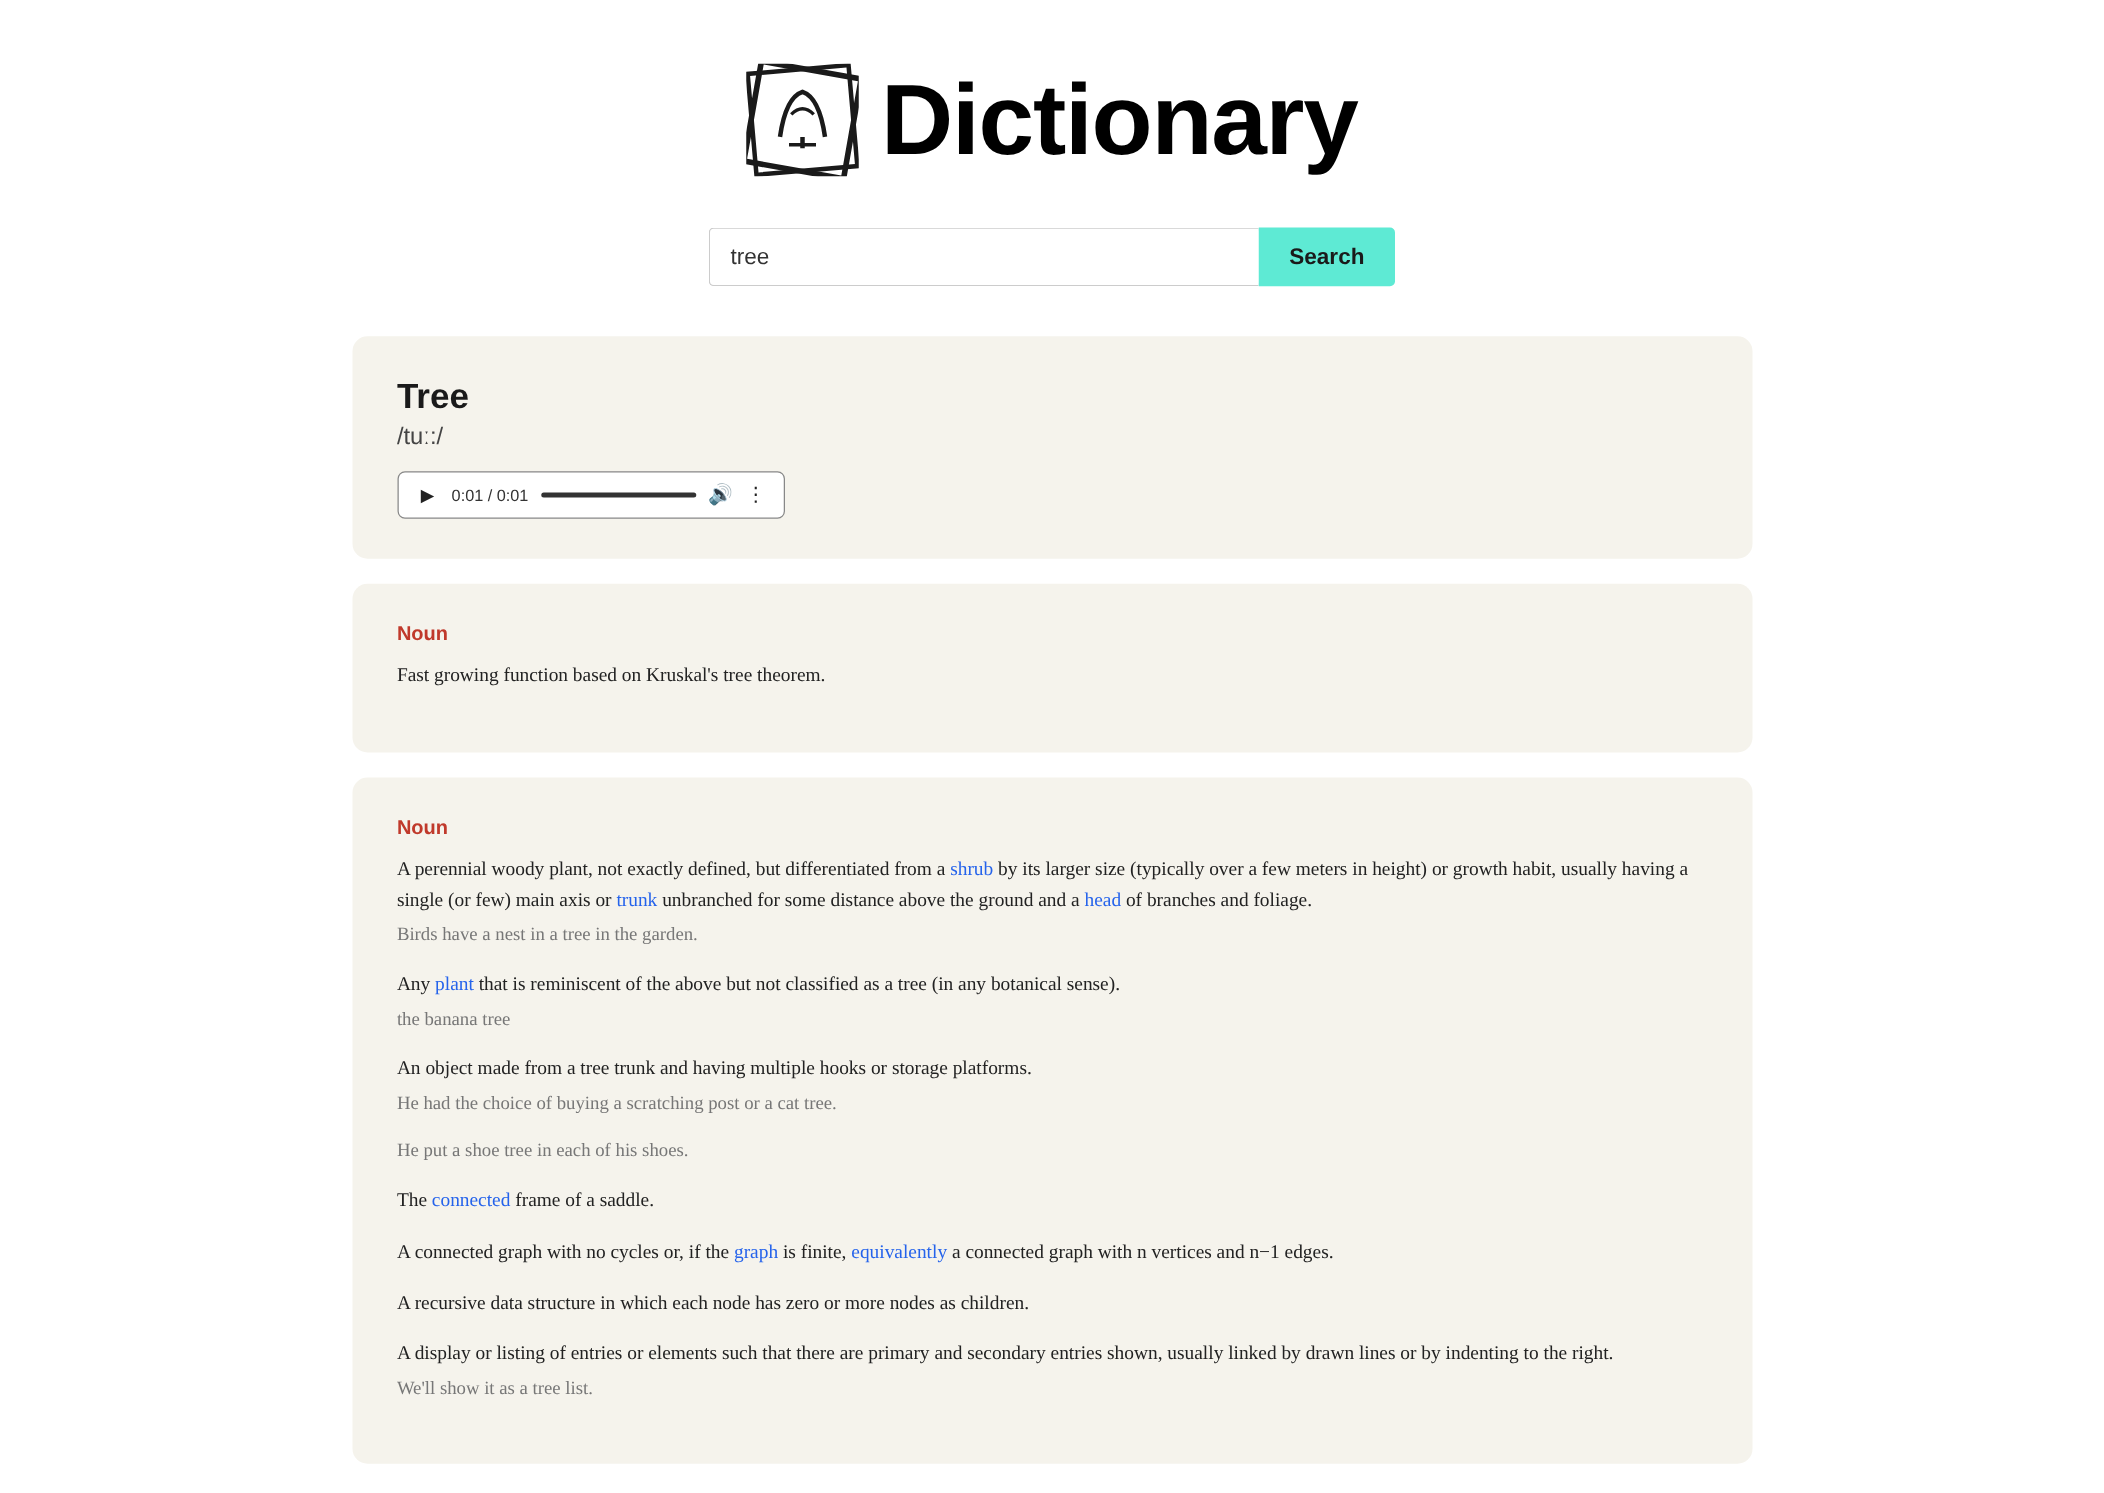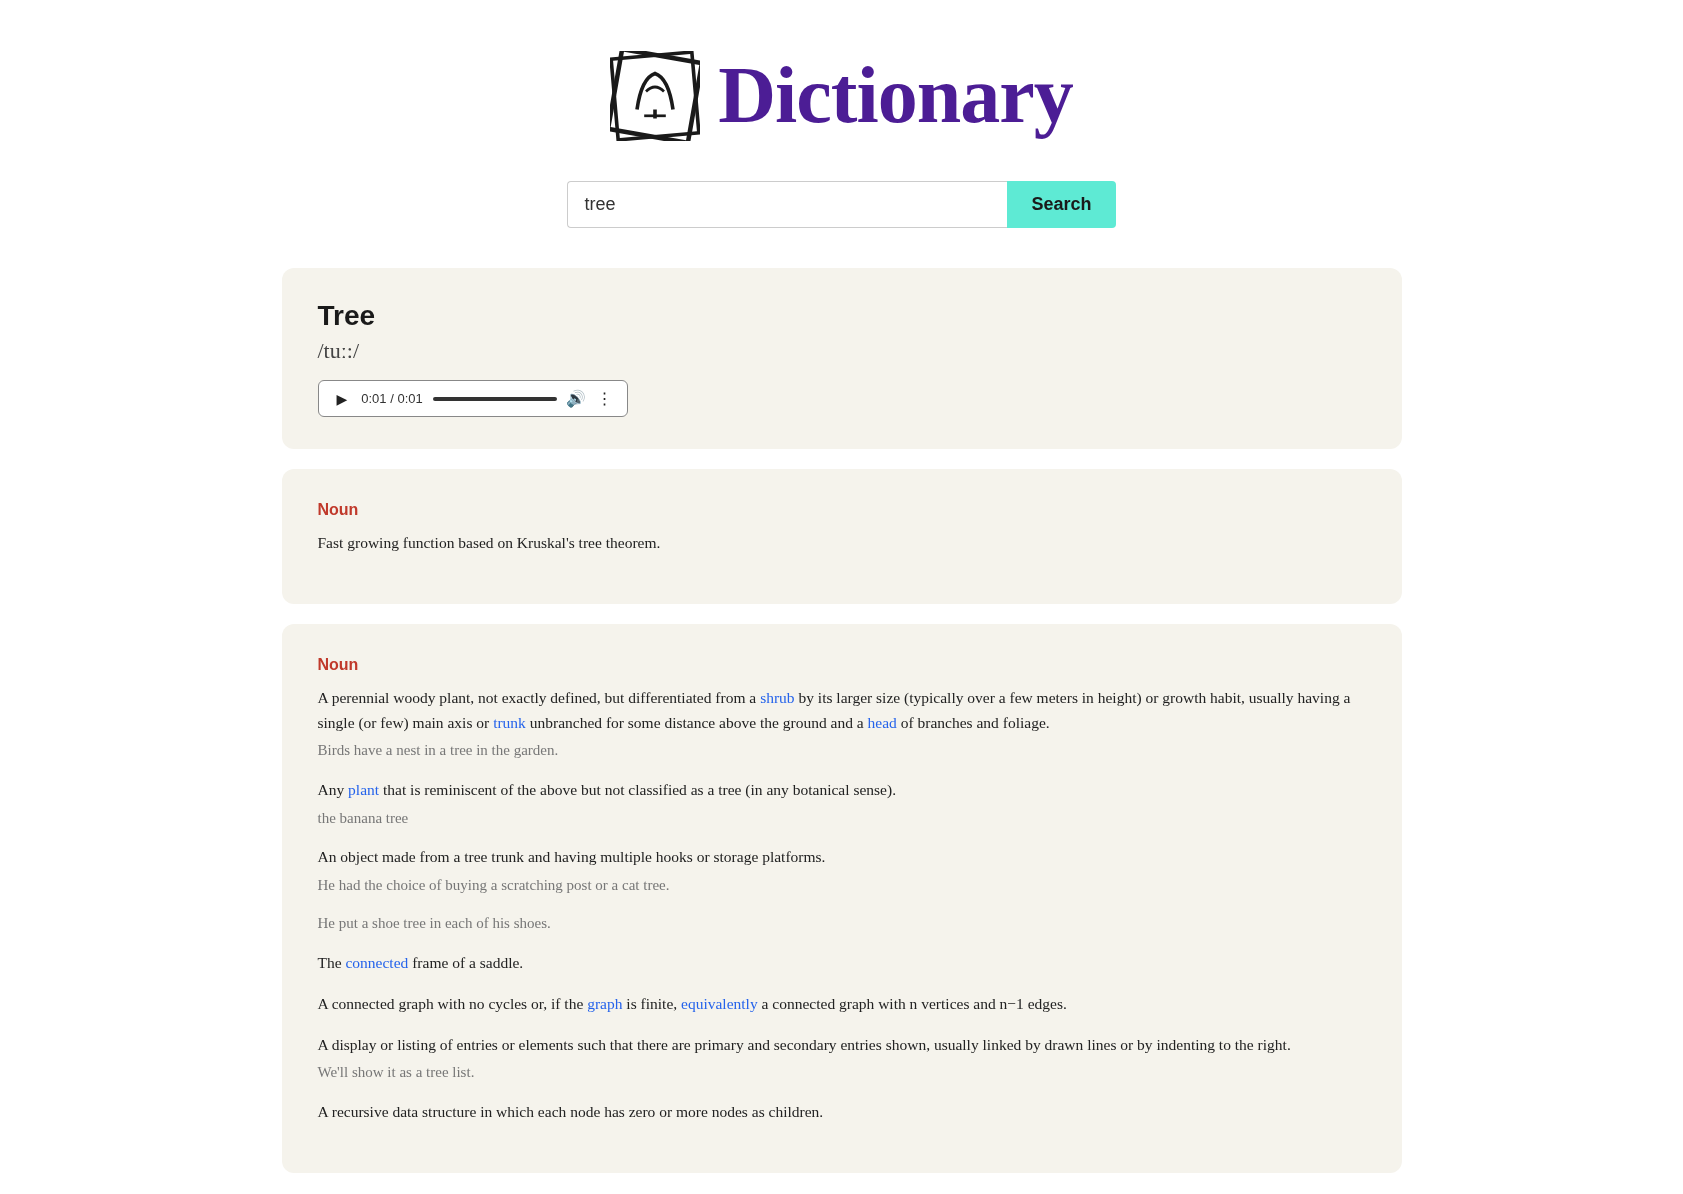--- a/index.html
+++ b/index.html
@@ -32,22 +32,22 @@
     }
 
     .logo-icon {
       width: 90px;
       height: 90px;
     }
 
     .header-title {
       font-size: 80px;
       font-weight: 700;
-      color: #4c1d95;
-      font-family: Liberation Serif, serif;
+      color: #000000;
+      font-family: Liberation Sans, sans-serif;
       letter-spacing: -1px;
     }
 
     
     .search-section {
       display: flex;
       justify-content: center;
       margin-bottom: 40px;
       gap: 0;
     }
@@ -86,24 +86,24 @@
 
     .word-title {
       font-size: 28px;
       font-weight: 700;
       color: #1a1a1a;
       margin-bottom: 6px;
       font-family: Arial, sans-serif;
     }
 
     .phonetic {
-      font-size: 22px;
+      font-size: 19px;
       color: #444;
       margin-bottom: 16px;
-      font-family: Liberation Serif, serif;
+      font-family: Liberation Sans, sans-serif;
     }
 
     
     .audio-player {
       display: flex;
       align-items: center;
       gap: 10px;
       background: #fff;
       border: 1.5px solid #888;
       border-radius: 6px;
@@ -248,23 +248,23 @@
 
     <div class="definition-item">
       <div class="definition-text">The <a>connected</a> frame of a saddle.</div>
     </div>
 
     <div class="definition-item">
       <div class="definition-text">A connected graph with no cycles or, if the <a>graph</a> is finite, <a>equivalently</a> a connected graph with n vertices and n−1 edges.</div>
     </div>
 
     <div class="definition-item">
+      <div class="definition-text">A recursive data structure in which each node has zero or more nodes as children.</div>
+    </div>
+
+    <div class="definition-item">
       <div class="definition-text">A display or listing of entries or elements such that there are primary and secondary entries shown, usually linked by drawn lines or by indenting to the right.</div>
       <div class="example-text">We'll show it as a tree list.</div>
     </div>
 
-    <div class="definition-item">
-      <div class="definition-text">A recursive data structure in which each node has zero or more nodes as children.</div>
-    </div>
-
   </div>
 
 </div>
 
 </body></html>

